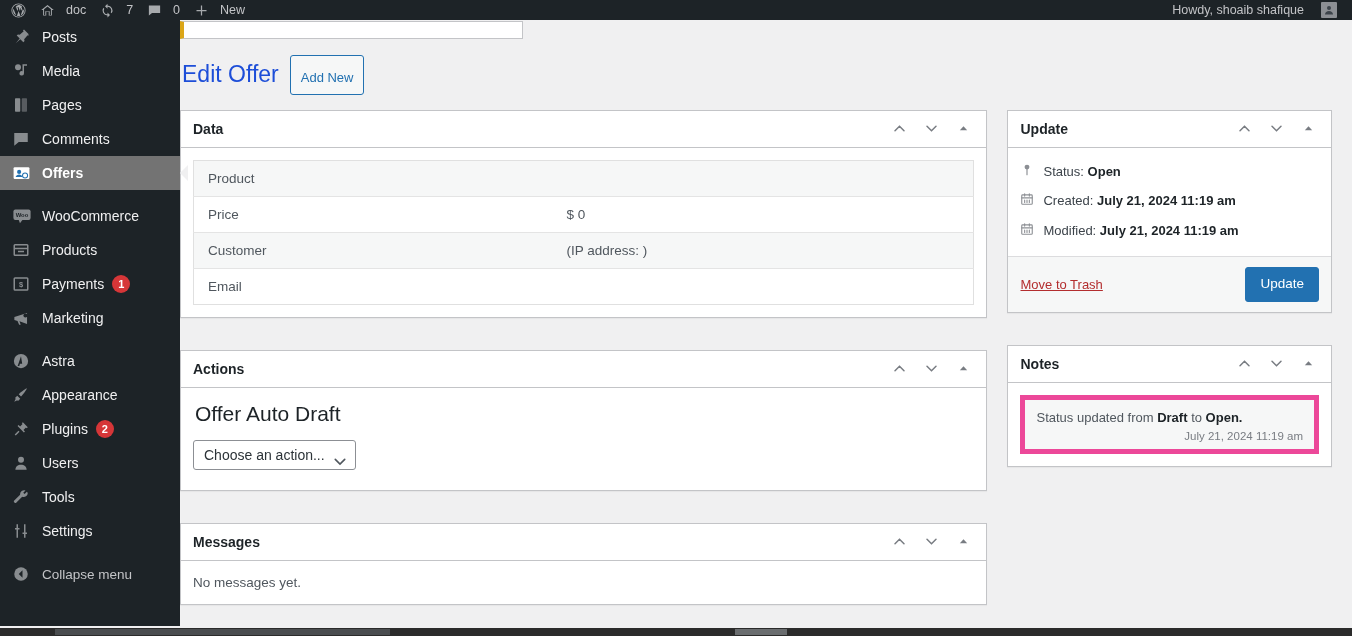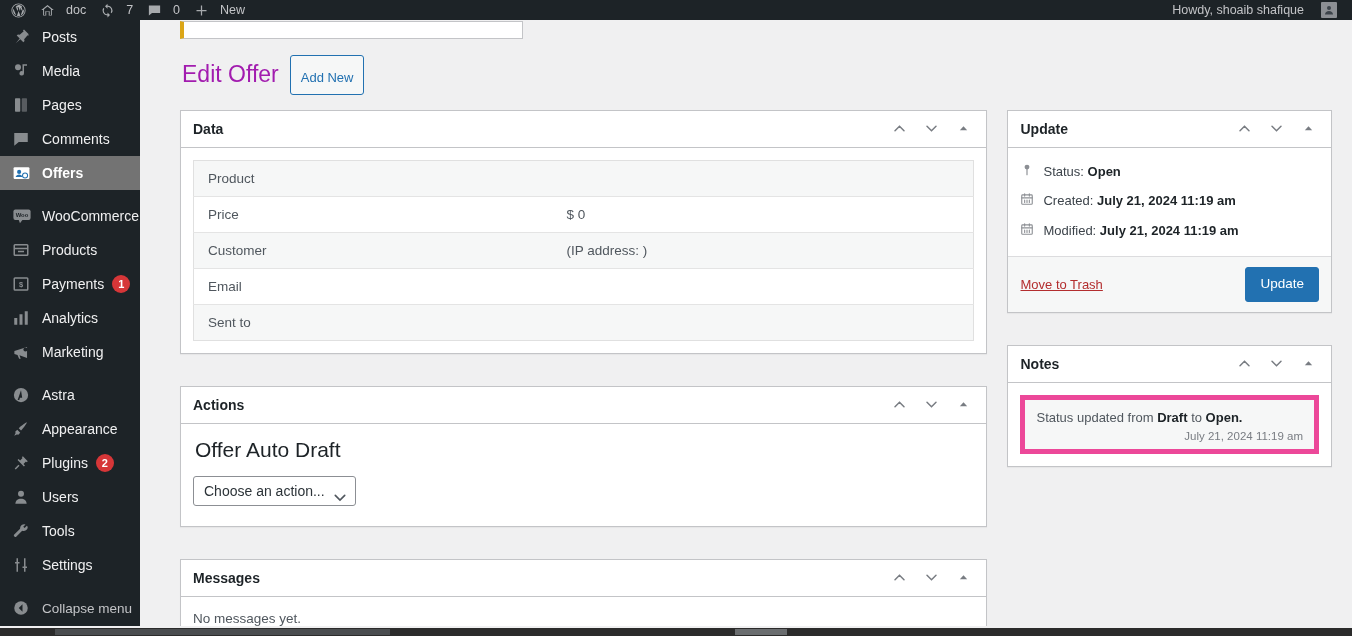--- a/index.html
+++ b/index.html
@@ -30,21 +30,21 @@
   .ab-ico { display: inline-block; line-height: 0; }
   .avatar-sq {
     width: 16px; height: 16px; background: #8c8f94;
     display: inline-flex; align-items: center; justify-content: center;
     margin-left: 6px; border-radius: 1px;
   }
 
   
   #adminmenu {
     position: absolute; top: 20px; left: 0;
-    width: 140px; height: 606px;
+    width: 180px; height: 606px;
     background: #1d2327;
     z-index: 40;
   }
   .menu-item {
     position: relative;
     display: flex; align-items: center;
     height: 34px; padding-left: 12px;
     color: #f0f0f1; font-size: 14px;
     white-space: nowrap;
   }
@@ -89,21 +89,21 @@
     border-left: 4px solid #dba617;
     width: 343px;
   }
 
   .page-title-row {
     display: flex; align-items: center; gap: 11px;
     margin-top: 16px; margin-bottom: 15px;
     padding-left: 2px;
   }
   h1.page-title {
-    font-size: 23px; font-weight: 400; color: #a21caf;
+    font-size: 23px; font-weight: 400; color: #1d4ed8;
     line-height: 1.3;
   }
   .page-title-action {
     font-size: 13px; color: #2271b1;
     background: #f6f7f7; border: 1px solid #2271b1;
     border-radius: 3px; padding: 12px 10px 5px;
     line-height: 1.6; cursor: pointer;
   }
 
   
@@ -348,30 +348,20 @@
     <span class="mi-ico">
       <svg width="18" height="18" viewBox="0 0 24 24" fill="none" stroke="#a7aaad" stroke-width="2">
           <rect x="3" y="4" width="18" height="16" rx="1"></rect>
           <text x="12" y="16.5" font-size="10" font-family="Liberation Sans, sans-serif" fill="#a7aaad" stroke="none" text-anchor="middle" font-weight="700">$</text>
         </svg>
     </span>
     <span>Payments</span>
     <span class="menu-badge">1</span>
   </div>
 
-  <div class="menu-item">
-    <span class="mi-ico">
-      <svg width="18" height="18" viewBox="0 0 24 24" fill="#a7aaad">
-          <rect x="3" y="12" width="4" height="9"></rect>
-          <rect x="10" y="7" width="4" height="14"></rect>
-          <rect x="17" y="3" width="4" height="18"></rect>
-        </svg>
-    </span>
-    <span>Analytics</span>
-  </div>
 
   <div class="menu-item">
     <span class="mi-ico">
       <svg width="19" height="19" viewBox="0 0 24 24" fill="#a7aaad">
           <path d="M3 10v4l4 1 2 5h2l-1.6-4.6L19 19V5L3 10z"></path>
           <circle cx="17" cy="8.2" r="2.6" fill="#1d2327"></circle>
         </svg>
     </span>
     <span>Marketing</span>
   </div>
@@ -494,24 +484,20 @@
                 <td>$ 0</td>
               </tr>
               <tr>
                 <td class="lbl">Customer</td>
                 <td>(IP address: )</td>
               </tr>
               <tr>
                 <td class="lbl">Email</td>
                 <td></td>
               </tr>
-              <tr>
-                <td class="lbl">Sent to</td>
-                <td></td>
-              </tr>
             </tbody>
           </table>
         </div>
       </div>
 
       <div class="postbox">
         <div class="postbox-header">
           <h2>Actions</h2>
           <div class="handle-actions">
             <span class="handle-btn">

